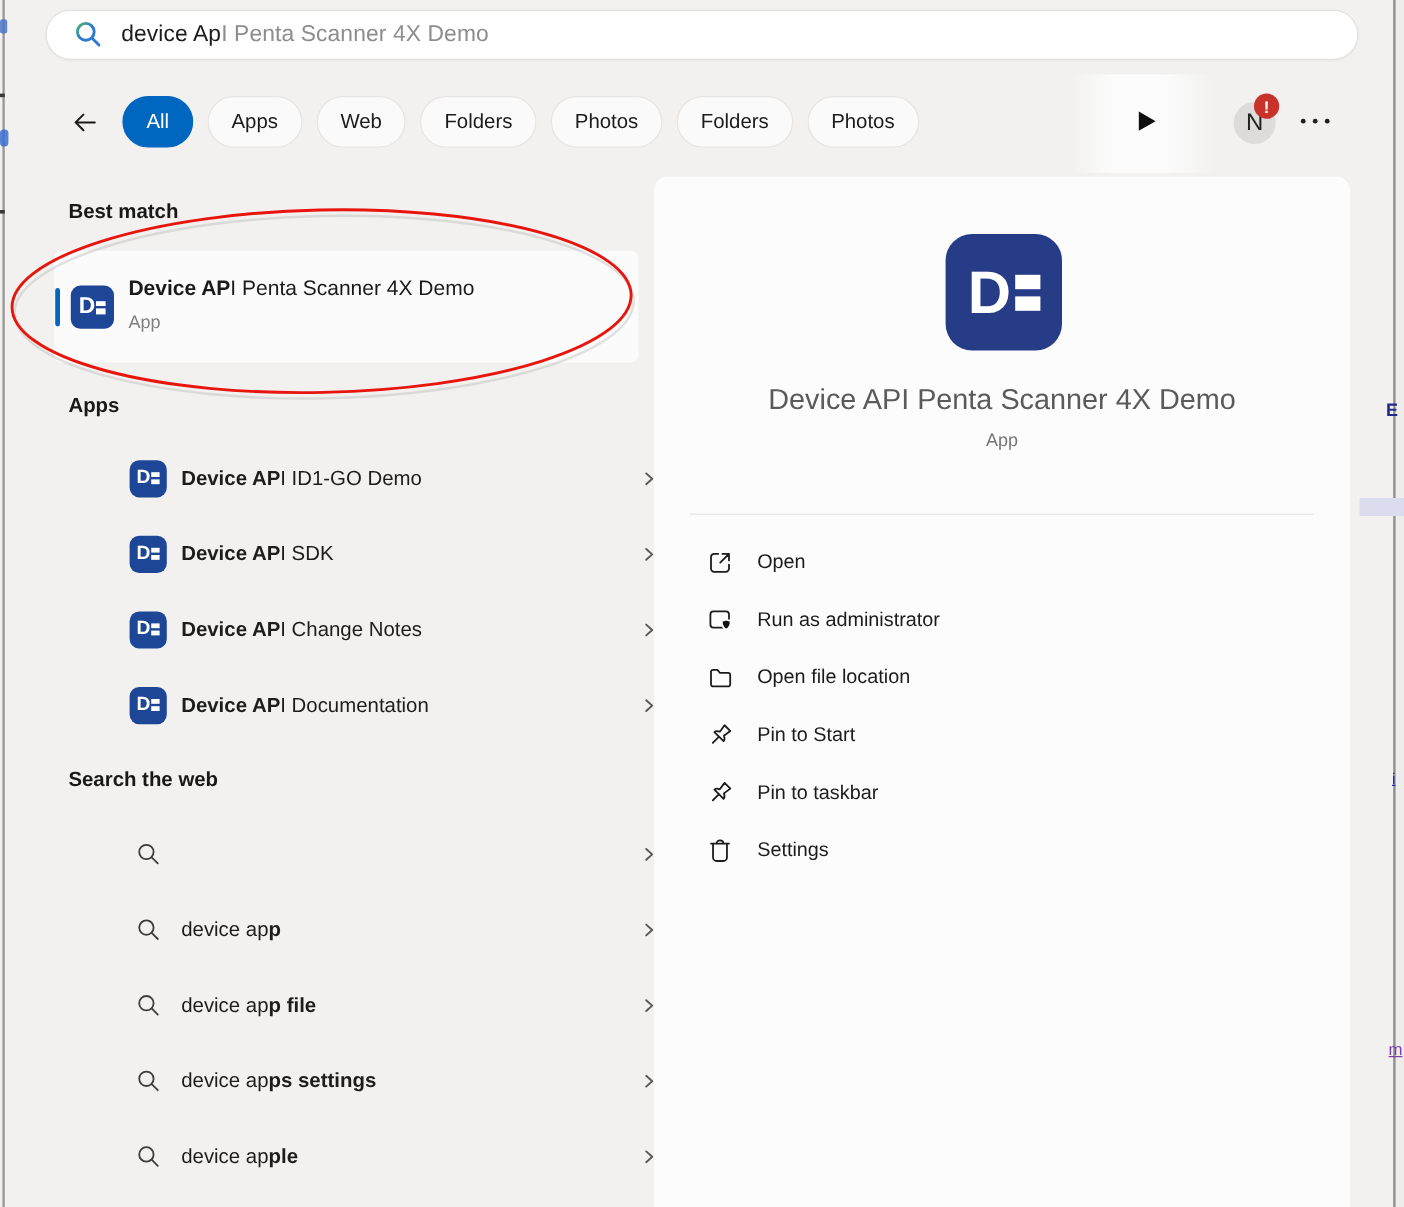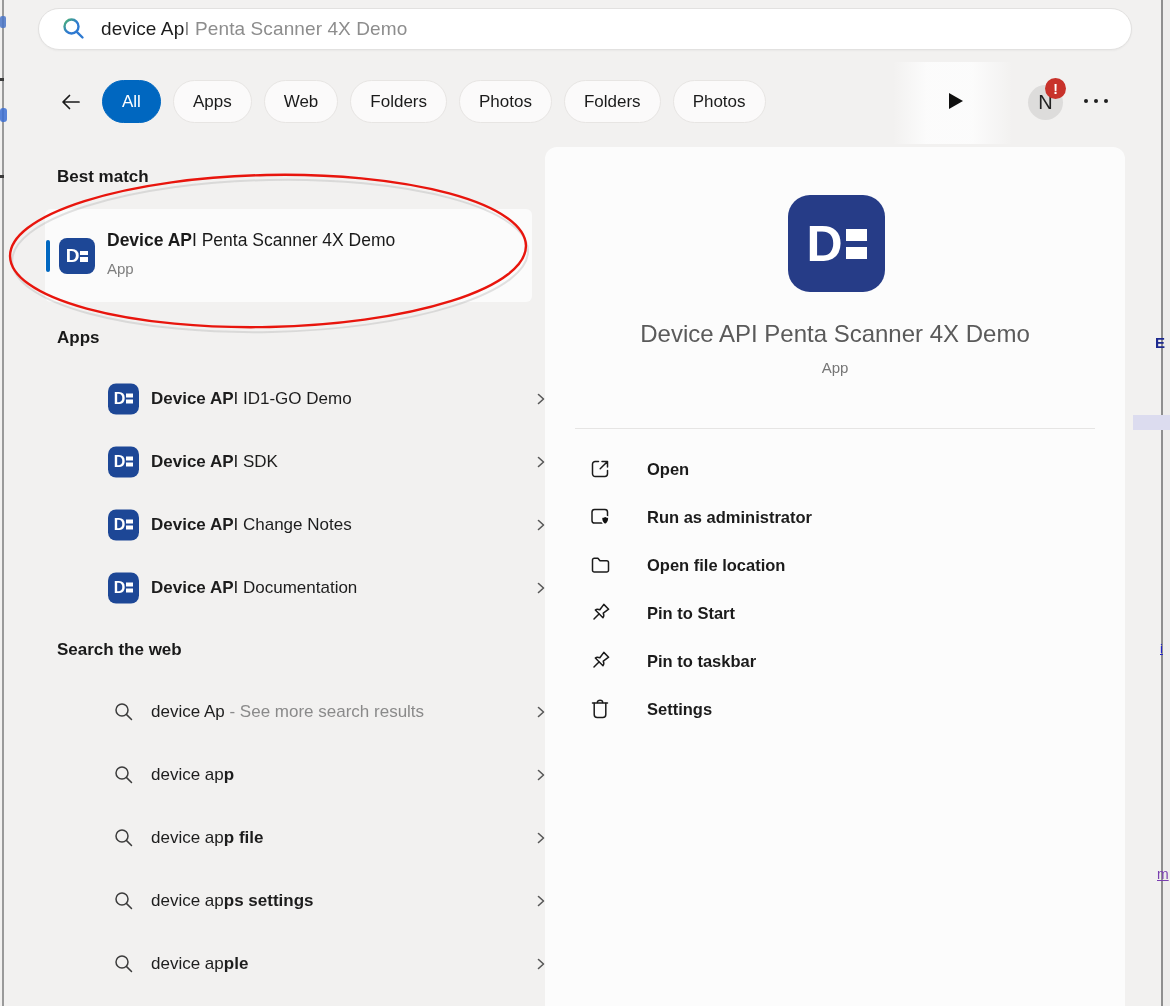--- a/index.html
+++ b/index.html
@@ -71,21 +71,21 @@
   .note { color:#8a8a8a; }
 
   
   .panel { left:545px; top:147px; width:580px; height:859px; background:#fcfcfc; border-radius:12px 12px 0 0; }
   .bigicon { left:788px; top:195px; width:97px; height:97px; border-radius:22px; background:#263c87; }
   .panel-title { left:545px; top:320px; width:580px; text-align:center; font-size:24px; color:#5a5a5a; }
   .panel-sub { left:545px; top:359px; width:580px; text-align:center; font-size:15px; color:#767676; }
   .divider { left:575px; top:428px; width:520px; height:1px; background:#e6e5e4; }
   .action { left:575px; width:520px; height:48px; cursor:pointer; }
   .action .aic { position:absolute; left:13px; top:50%; transform:translateY(-50%); width:24px; height:24px; }
-  .action .albl { position:absolute; left:72px; top:50%; transform:translateY(-50%); font-size:16.5px; color:#1b1b1b; white-space:nowrap;font-weight:bold; }
+  .action .albl { position:absolute; left:56px; top:50%; transform:translateY(-50%); font-size:16.5px; color:#1b1b1b; white-space:nowrap; }
 
   
   .annotation { left:0px; top:160px; width:545px; height:190px; pointer-events:none; }
 
   svg { display:block; }
 </style>
 </head>
 <body>
 
 <div class="abs edge-strip-right"></div>
@@ -228,21 +228,20 @@
     </svg>
 </div>
 
 <div class="abs heading" style="top:640px">Search the web</div>
 
 <div class="abs row" style="top:680px">
   <svg class="ric" style="left:68px" width="22" height="22" viewBox="0 0 22 22">
       <circle cx="9" cy="9" r="6" fill="none" stroke="#3c3c3c" stroke-width="1.5"></circle>
       <line x1="13.6" y1="13.6" x2="18.5" y2="18.5" stroke="#3c3c3c" stroke-width="1.5" stroke-linecap="round"></line>
     </svg>
-  <span class="rtext"><span>device Ap</span><span class="b"></span><span class="note"> - See more search results</span></span>
   <svg class="chev" width="16" height="16" viewBox="0 0 16 16">
       <polyline points="5.5,3.5 10.5,8 5.5,12.5" fill="none" stroke="#585858" stroke-width="1.6" stroke-linecap="round" stroke-linejoin="round"></polyline>
     </svg>
 </div>
 <div class="abs row" style="top:743px">
   <svg class="ric" style="left:68px" width="22" height="22" viewBox="0 0 22 22">
       <circle cx="9" cy="9" r="6" fill="none" stroke="#3c3c3c" stroke-width="1.5"></circle>
       <line x1="13.6" y1="13.6" x2="18.5" y2="18.5" stroke="#3c3c3c" stroke-width="1.5" stroke-linecap="round"></line>
     </svg>
   <span class="rtext"><span>device ap</span><span class="b">p</span></span>

